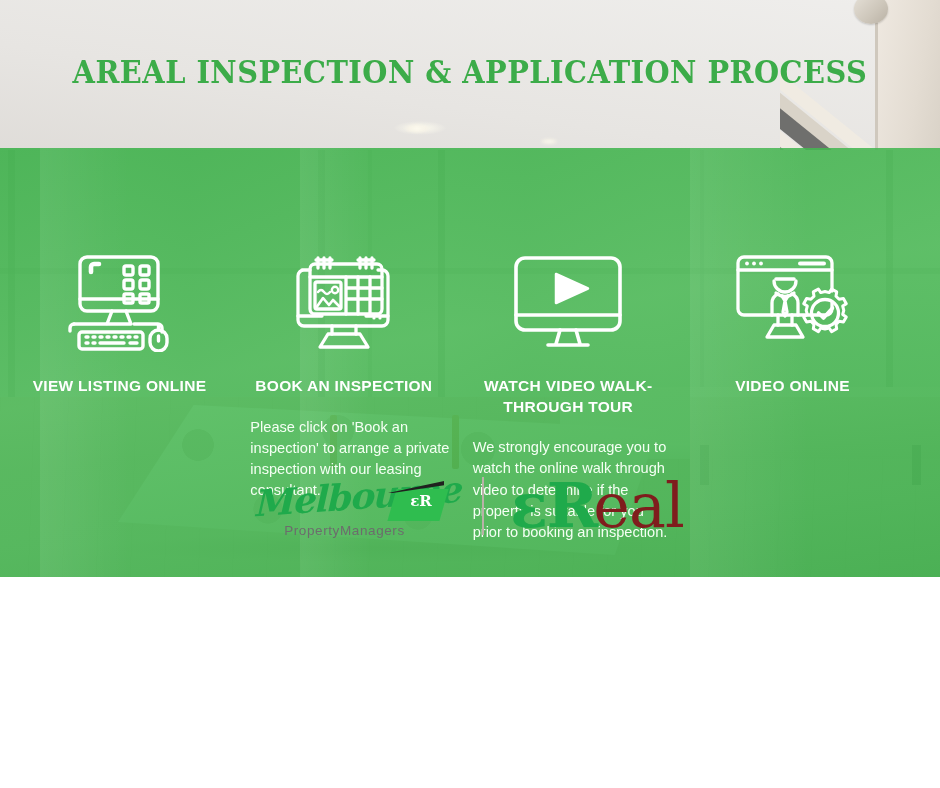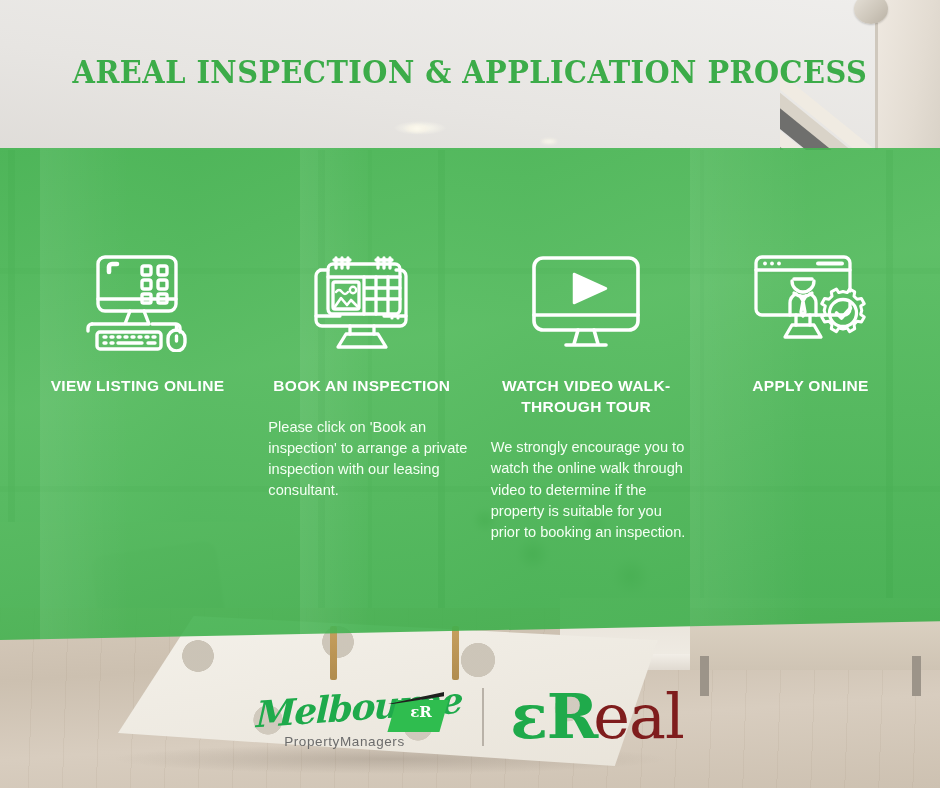--- a/index.html
+++ b/index.html
@@ -1,21 +1,21 @@
 <!DOCTYPE html>
 <html><head>
 <meta charset="utf-8">
 <title>Areal Inspection &amp; Application Process</title>
 <style>
   html,body{margin:0;padding:0;background:#fff;}
   body{font-family:"Liberation Sans",sans-serif;}
 
   .poster{
     position:relative;
-    width:940px;height:788px;
+    width:940px;height:577px;
     overflow:hidden;
     background:#e9e7e4;
   }
 
   
   .photo{position:absolute;inset:0;overflow:hidden;}
 
   
   .ceiling{
     position:absolute;left:0;top:0;width:940px;height:172px;
@@ -140,21 +140,21 @@
     font-weight:700;
     font-size:31px;
     letter-spacing:.5px;
     color:#3cac49;
     transform:scaleX(.93);
     white-space:nowrap;
   }
 
   
   .steps{
-    position:absolute;left:30px;top:250px;width:888px;
+    position:absolute;left:12px;top:250px;width:888px;
     display:flex;align-items:flex-start;justify-content:space-between;
   }
   .step{width:215px;display:flex;flex-direction:column;align-items:center;}
   .icon{height:104px;display:flex;align-items:center;justify-content:center;margin-bottom:22px;}
   .step-title{
     color:#ffffff;font-weight:700;font-size:15.5px;line-height:1.33;
     text-align:center;letter-spacing:.3px;margin:0 0 20px 0;
   }
   .step-body{
     color:#f4fff3;font-size:14.6px;line-height:1.45;text-align:left;
@@ -357,21 +357,21 @@
           <path d="M52 45 l3 5 l-2 11 l2 4 l2 -4 l-2 -11 l3 -5"></path>
 
           <path d="M48 64 v10 M62 64 v10"></path>
           <path d="M44 74 h22 l7 12 H37 Z"></path>
 
           <path d="M95 40.5 l4.2 1.1 l2.4 -3.6 l5.1 2.9 l-0.7 4.3 l3.1 3.1 l4.3 -0.7 l2.9 5.1 l-3.6 2.4 l1.1 4.2 l-1.1 4.2 l3.6 2.4 l-2.9 5.1 l-4.3 -0.7 l-3.1 3.1 l0.7 4.3 l-5.1 2.9 l-2.4 -3.6 l-4.2 1.1 l-4.2 -1.1 l-2.4 3.6 l-5.1 -2.9 l0.7 -4.3 l-3.1 -3.1 l-4.3 0.7 l-2.9 -5.1 l3.6 -2.4 l-1.1 -4.2 l1.1 -4.2 l-3.6 -2.4 l2.9 -5.1 l4.3 0.7 l3.1 -3.1 l-0.7 -4.3 l5.1 -2.9 l2.4 3.6 Z" stroke-width="3"></path>
           <circle cx="95" cy="62" r="13.5"></circle>
           <path d="M88.5 62 l5 5 l9 -10" stroke-width="3.6"></path>
         </svg>
       </div>
-      <div class="step-title">APPLY ONLINE</div>
+      <div class="step-title">VIDEO ONLINE</div>
     </div>
   </div>
 
   <div class="footer">
 
     <div class="logo-mpm">
       <div class="mpm-script">Melbourne</div>
       <div class="mpm-sub">PropertyManagers</div>
       <div class="mpm-roof">
         <div class="slab"></div>

